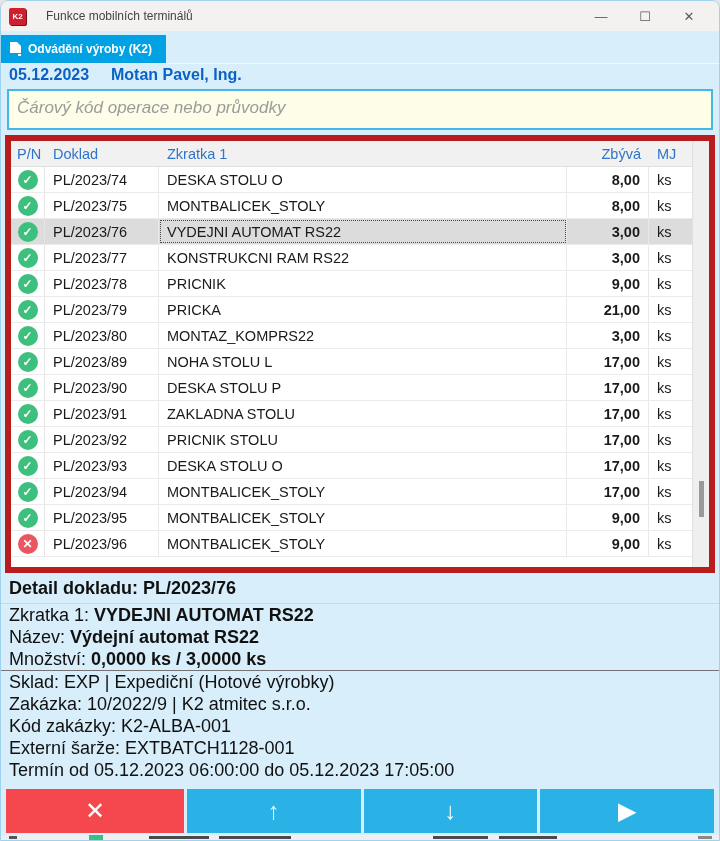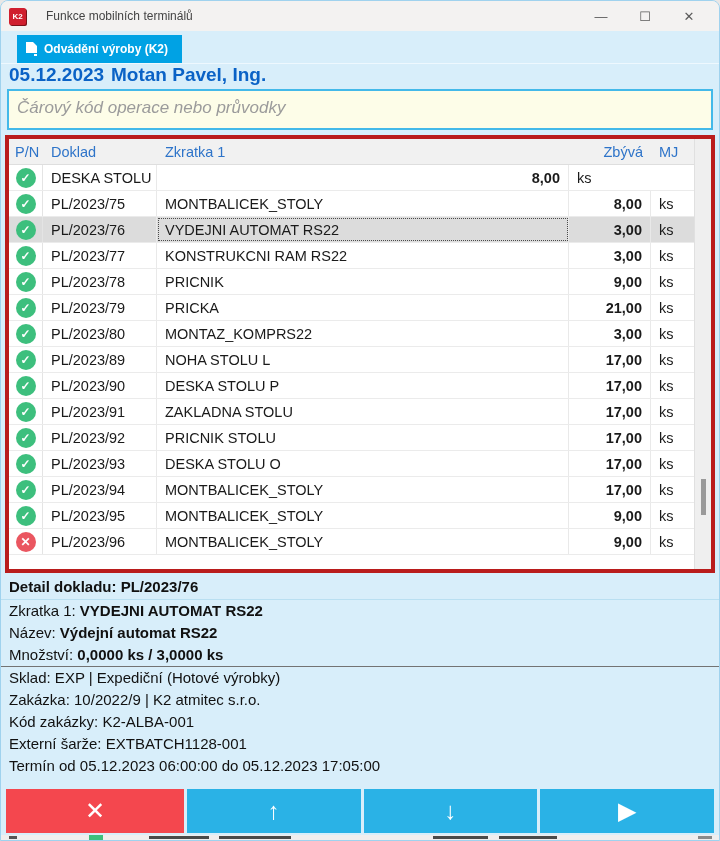--- a/index.html
+++ b/index.html
@@ -7,35 +7,35 @@
   .window { width:720px; height:841px; display:flex; flex-direction:column; border-radius:8px 8px 0 0; overflow:hidden; border:1px solid #9fd2ee; background:#d8eefa; }
 
   
   .titlebar { height:30px; background:#f3f2f1; display:flex; align-items:center; padding:0 8px; flex:0 0 auto;gap:8px; }
   .app-icon { width:17px; height:17px; background:#d01f2e; color:#fff; font-size:8px; font-weight:bold; display:flex; align-items:center; justify-content:center; border-radius:2px; box-shadow:1px 1px 0 #7a1118; }
   .title-text { margin-left:12px; font-size:12px; color:#444; }
   .win-controls { margin-left:auto; display:flex; align-items:center; }
   .win-btn { width:44px; height:30px; display:flex; align-items:center; justify-content:center; font-size:13px; color:#5a5a5a; cursor:default; }
 
   
-  .tabbar { height:32px; background:#d8eefa; display:flex; align-items:flex-end; padding-left:6px; flex:0 0 auto;margin-left:10px; }
+  .tabbar { height:32px; background:#d8eefa; display:flex; align-items:flex-end; flex:0 0 auto; }
   .tab { height:28px; background:#00a2e4; color:#fff; font-size:12px; font-weight:bold; display:flex; align-items:center; gap:7px; padding:0 14px 0 9px; }
   .tab-icon svg { display:block; }
 
   
-  .infobar { height:22px; background:#d8eefa; border-top:1px solid #eef8fe; display:flex; align-items:center; font-size:19px; font-weight:bold; color:#0a62c6; flex:0 0 auto; }
+  .infobar { height:22px; background:#d8eefa; border-top:1px solid #eef8fe; display:flex; align-items:center; font-size:16px; font-weight:bold; color:#0a62c6; flex:0 0 auto; }
   .info-date { margin-left:8px; width:102px; }
 
   
   .scan-wrap { padding:4px 6px 5px 6px; flex:0 0 auto; }
   .scan-input { width:100%; height:41px; background:#fdfde8; border:2px solid #43b9e9; resize:none; font-family:"Liberation Sans",sans-serif; font-size:17px; padding:7px 8px; color:#333; outline:none; display:block; }
   .scan-input::placeholder { color:#9b9b9b; font-style:italic; }
 
   
-  .table-wrap { height:438px; margin:0 4px; background:#fff; border:4px solid #b91c1c; position:relative; flex:0 0 auto; overflow:hidden; }
+  .table-wrap { height:438px; margin:0 4px; background:#fff; border:6px solid #b91c1c; position:relative; flex:0 0 auto; overflow:hidden; }
   .tgrid { position:absolute; left:0; top:0; right:17px; }
   .thead, .trow { display:grid; grid-template-columns:34px 114px 1fr 82px 43px; height:26px; align-items:center; }
   .thead { background:#f1f1f1; color:#2e74c9; font-size:14.5px; border-bottom:1px solid #dedede; }
   .thead > div { padding:0 8px; overflow:hidden; white-space:nowrap; }
   .h-pn { padding:0 2px 0 6px !important; }
   .h-zbyva { text-align:right; }
   .trow { border-bottom:1px solid #ebebeb; background:#fff; font-size:14.5px; color:#1a1a1a; }
   .trow.selected { background:#dcdcdc; }
   .tcell { padding:0 8px; white-space:nowrap; overflow:hidden; height:100%; display:flex; align-items:center; }
   .c-pn { justify-content:center; padding:0; border-right:1px solid #e4e4e4; }
@@ -43,21 +43,21 @@
   .c-zkratka { border-right:1px solid #e9e9e9; }
   .c-zbyva { font-weight:bold; justify-content:flex-end; border-right:1px solid #e9e9e9; }
   .trow.selected .c-zkratka { outline:1px dotted #4a4a4a; outline-offset:-2px; }
   .status-icon { width:20px; height:20px; border-radius:50%; color:#fff; font-size:12px; font-weight:bold; display:flex; align-items:center; justify-content:center; }
   .status-icon.ok { background:#3dbf7d; }
   .status-icon.err { background:#ea5660; }
   .vscroll { position:absolute; top:0; right:0; width:17px; bottom:0; background:#efefef; border-left:1px solid #e0e0e0; }
   .vscroll-thumb { position:absolute; top:340px; left:6px; width:5px; height:36px; background:#9a9a9a; }
 
   
-  .detail { flex:1 1 auto; background:#d8eefa; padding:3px 0 0 0; font-size:15px; color:#111; overflow:hidden; }
+  .detail { flex:1 1 auto; background:#d8eefa; padding:3px 0 0 0; font-size:18px; color:#111; overflow:hidden; }
   .detail-title { font-weight:bold; padding:2px 8px 4px 8px; border-bottom:1px solid #b9dff1; }
   .detail-line { padding:0 8px; height:22px; line-height:22px; white-space:nowrap; }
   .detail-line.divider-after { border-bottom:1px solid #737373; height:23px; }
   .d-value.bold { font-weight:bold; }
 
   
   .action-bar { flex:0 0 auto; height:48px; padding:2px 5px 2px 5px; display:grid; grid-template-columns:178px 1fr 1fr 1fr; gap:3px; background:#d8eefa; }
   .action-btn { border:none; color:#fff; font-size:24px; display:flex; align-items:center; justify-content:center; cursor:pointer; font-family:"Liberation Sans",sans-serif; }
   .action-btn .btn-glyph { line-height:1; }
 
@@ -115,20 +115,21 @@
         <div class="h-doklad">Doklad</div>
         <div class="h-zkratka">Zkratka 1</div>
         <div class="h-zbyva">Zbývá</div>
         <div class="h-mj">MJ</div>
       </div>
       <div>
   <div class="trow">
     <div class="tcell c-pn">
               <span class="status-icon ok">✓</span>
             </div>
+    <div class="tcell c-doklad">PL/2023/74</div>
     <div class="tcell c-zkratka">DESKA STOLU O</div>
     <div class="tcell c-zbyva">8,00</div>
     <div class="tcell c-mj">ks</div>
   </div>
 
   <div class="trow">
     <div class="tcell c-pn">
               <span class="status-icon ok">✓</span>
             </div>
     <div class="tcell c-doklad">PL/2023/75</div>

